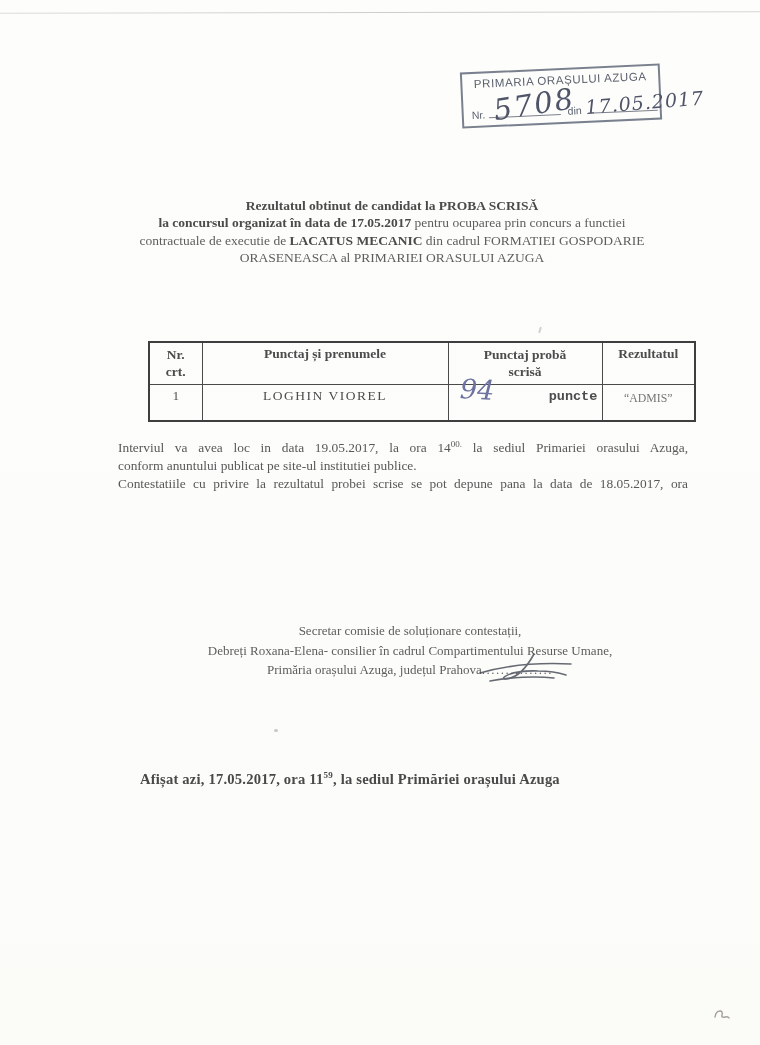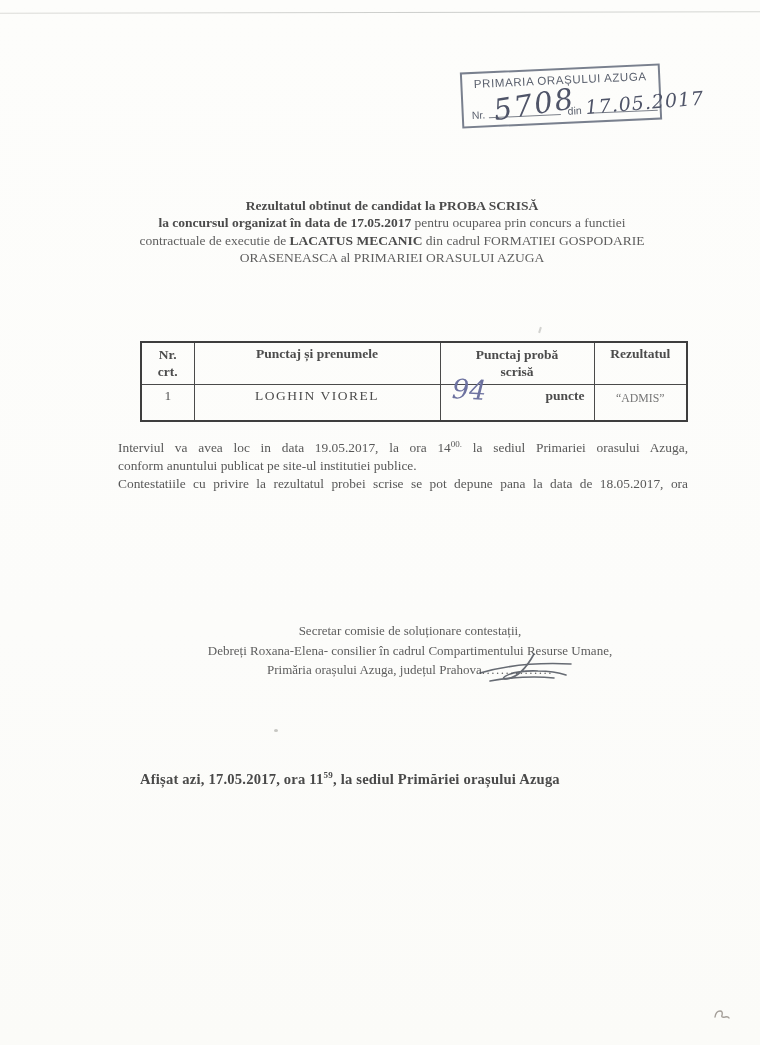--- a/index.html
+++ b/index.html
@@ -45,38 +45,38 @@
 
   
   .title {
     position:absolute; left:12px; top:197px; width:760px;
     text-align:center; font-size:13.5px; line-height:17.3px; color:#5e5e5e;
   }
   .title .b { font-weight:bold; color:#4b4b4b; }
 
   
   .rtable {
-    position:absolute; left:140px; top:341px;
+    position:absolute; left:148px; top:341px;
     border-collapse:collapse; table-layout:fixed;
     border:2px solid #3e3e3e; font-size:13.5px;
   }
   .rtable td {
     border:1px solid #4a4a4a; vertical-align:top;
     text-align:center; padding:3px 2px 0 2px; overflow:visible;
   }
   .hdr { font-weight:bold; color:#4c4c4c; }
   .th-nr { word-spacing:40px; line-height:17px; }
   .th-score span { display:inline-block; width:104px; line-height:17px; }
   .cell-name { font-weight:normal; letter-spacing:1.5px; color:#4c4c4c; }
   .cell-score { position:relative; text-align:left; }
   .score-hand {
     position:absolute; left:11px; top:-11px; font-size:27px;
     color:#6d72a0; transform:rotate(3deg);
   }
-  .score-unit { margin-left:96px; font-weight:bold; color:#4c4c4c; }
+  .score-unit { margin-left:96px; font-weight:bold; color:#4c4c4c;font-family:Liberation Mono, monospace; }
   .cell-result { font-size:11.8px; color:#757575; padding-top:6px !important; }
 
   
   .bodytext {
     position:absolute; left:118px; top:439px; width:570px;
     font-size:13.4px; color:#585858;
   }
   .bline { line-height:18px; }
   .jline { text-align:justify; text-align-last:justify; }
   .bodytext sup, .footer sup { font-size:9px; line-height:0; }

